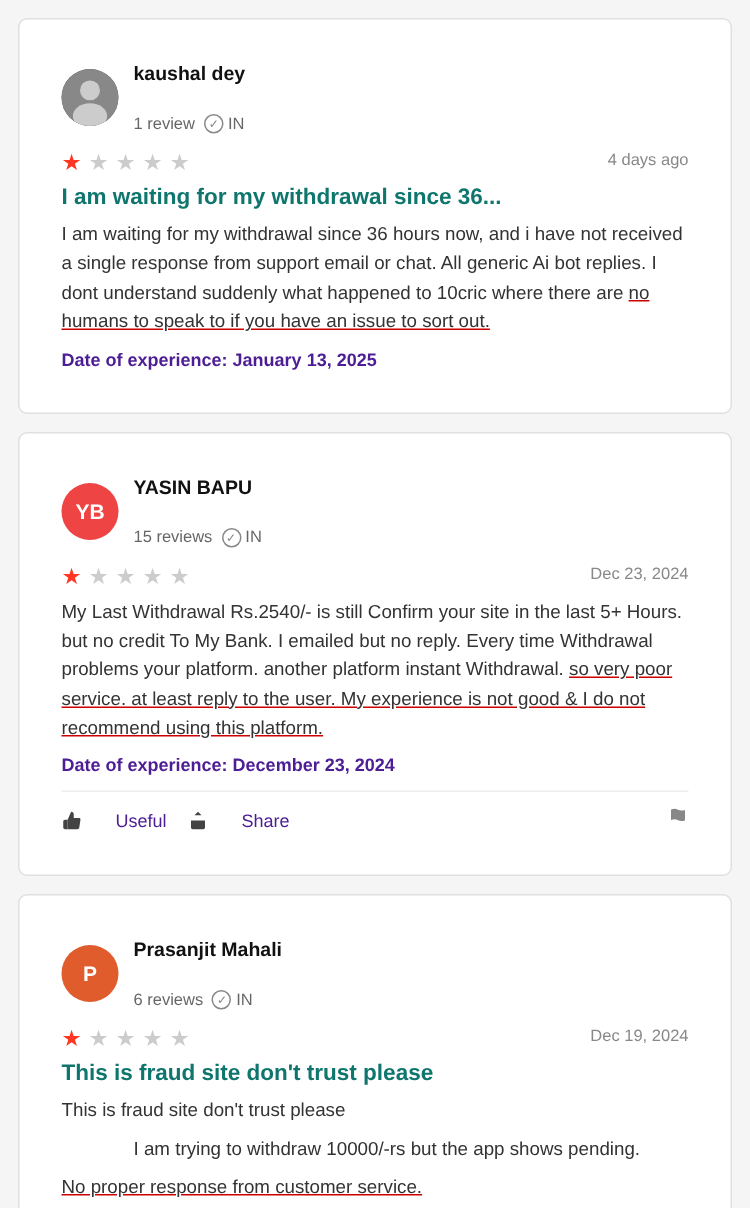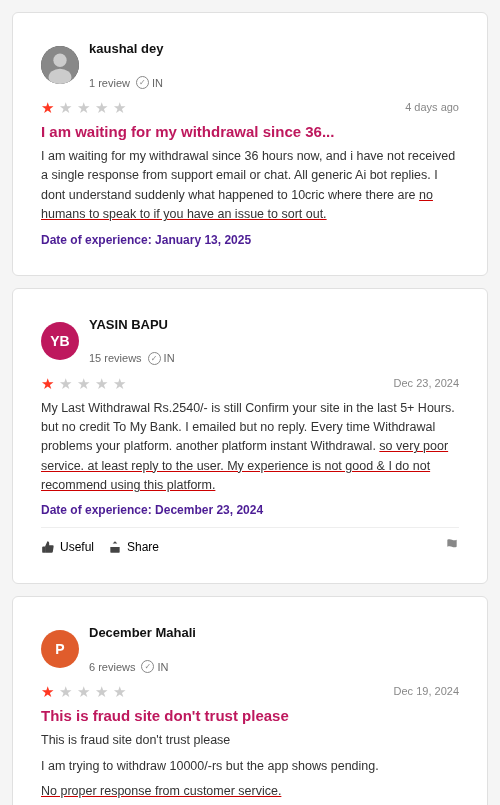--- a/index.html
+++ b/index.html
@@ -31,21 +31,21 @@
       align-items: center;
       justify-content: center;
       font-size: 14px;
       font-weight: 600;
       color: #fff;
       margin-right: 10px;
       flex-shrink: 0;
       overflow: hidden;
     }
     .avatar-initials-yb {
-      background: #be185d;
+      background: #ef4444;
     }
     .avatar-initials-p {
       background: #e05c2c;
     }
     .avatar-kaushal {
       background: #555;
     }
     .reviewer-info {
       display: flex;
       flex-direction: column;
@@ -102,21 +102,21 @@
       color: #ccc;
       font-size: 15px;
     }
     .review-date {
       font-size: 11px;
       color: #888;
     }
     .review-title {
       font-size: 15px;
       font-weight: 700;
-      color: #be185d;
+      color: #0f766e;
       margin-bottom: 7px;
     }
     .review-body {
       font-size: 12.5px;
       color: #333;
       line-height: 1.55;
       margin-bottom: 8px;
     }
     .underline-red {
       text-decoration: underline;
@@ -133,23 +133,23 @@
     }
     .actions-row {
       display: flex;
       align-items: center;
       margin-top: 10px;
       gap: 14px;
     }
     .action-btn {
       display: flex;
       align-items: center;
-      gap: 5px;
+      gap: 22px;
       font-size: 12px;
-      color: #000000;
+      color: #4c1d95;
       cursor: pointer;
       background: none;
       border: none;
       padding: 0;
     }
     .action-btn svg {
       width: 14px;
       height: 14px;
       fill: #444;
     }
@@ -280,21 +280,21 @@
     </button>
   </div>
 </div>
 
 <div class="review-card">
   <div class="reviewer-header">
     <div class="avatar avatar-initials-p">
       <span>P</span>
     </div>
     <div class="reviewer-info">
-      <span class="reviewer-name">December Mahali</span>
+      <span class="reviewer-name">Prasanjit Mahali</span>
       <div class="reviewer-meta">
         <span>6 reviews</span>
         <span class="location">
           <span class="circle-icon">✓</span>
           <span>IN</span>
         </span>
       </div>
     </div>
   </div>
 
@@ -306,21 +306,21 @@
       <span class="star star-empty">★</span>
       <span class="star star-empty">★</span>
     </div>
     <span class="review-date">Dec 19, 2024</span>
   </div>
 
   <div class="review-title">This is fraud site don't trust please</div>
 
   <div class="review-body">
     <p style="margin-bottom:6px;">This is fraud site don't trust please</p>
-    <p style="margin-bottom:6px;">I am trying to withdraw 10000/-rs but the app shows pending.</p>
+    <p style="margin-bottom:6px;margin-left:48px;">I am trying to withdraw 10000/-rs but the app shows pending.</p>
     <p style="margin-bottom:18px;"><span class="underline-red">No proper response from customer service.</span></p>
   </div>
 
   <div class="date-of-experience">
     <span>Date of experience:</span> <span>December 18, 2024</span>
   </div>
 
   <hr class="action-divider">
   <div class="actions-row">
 

